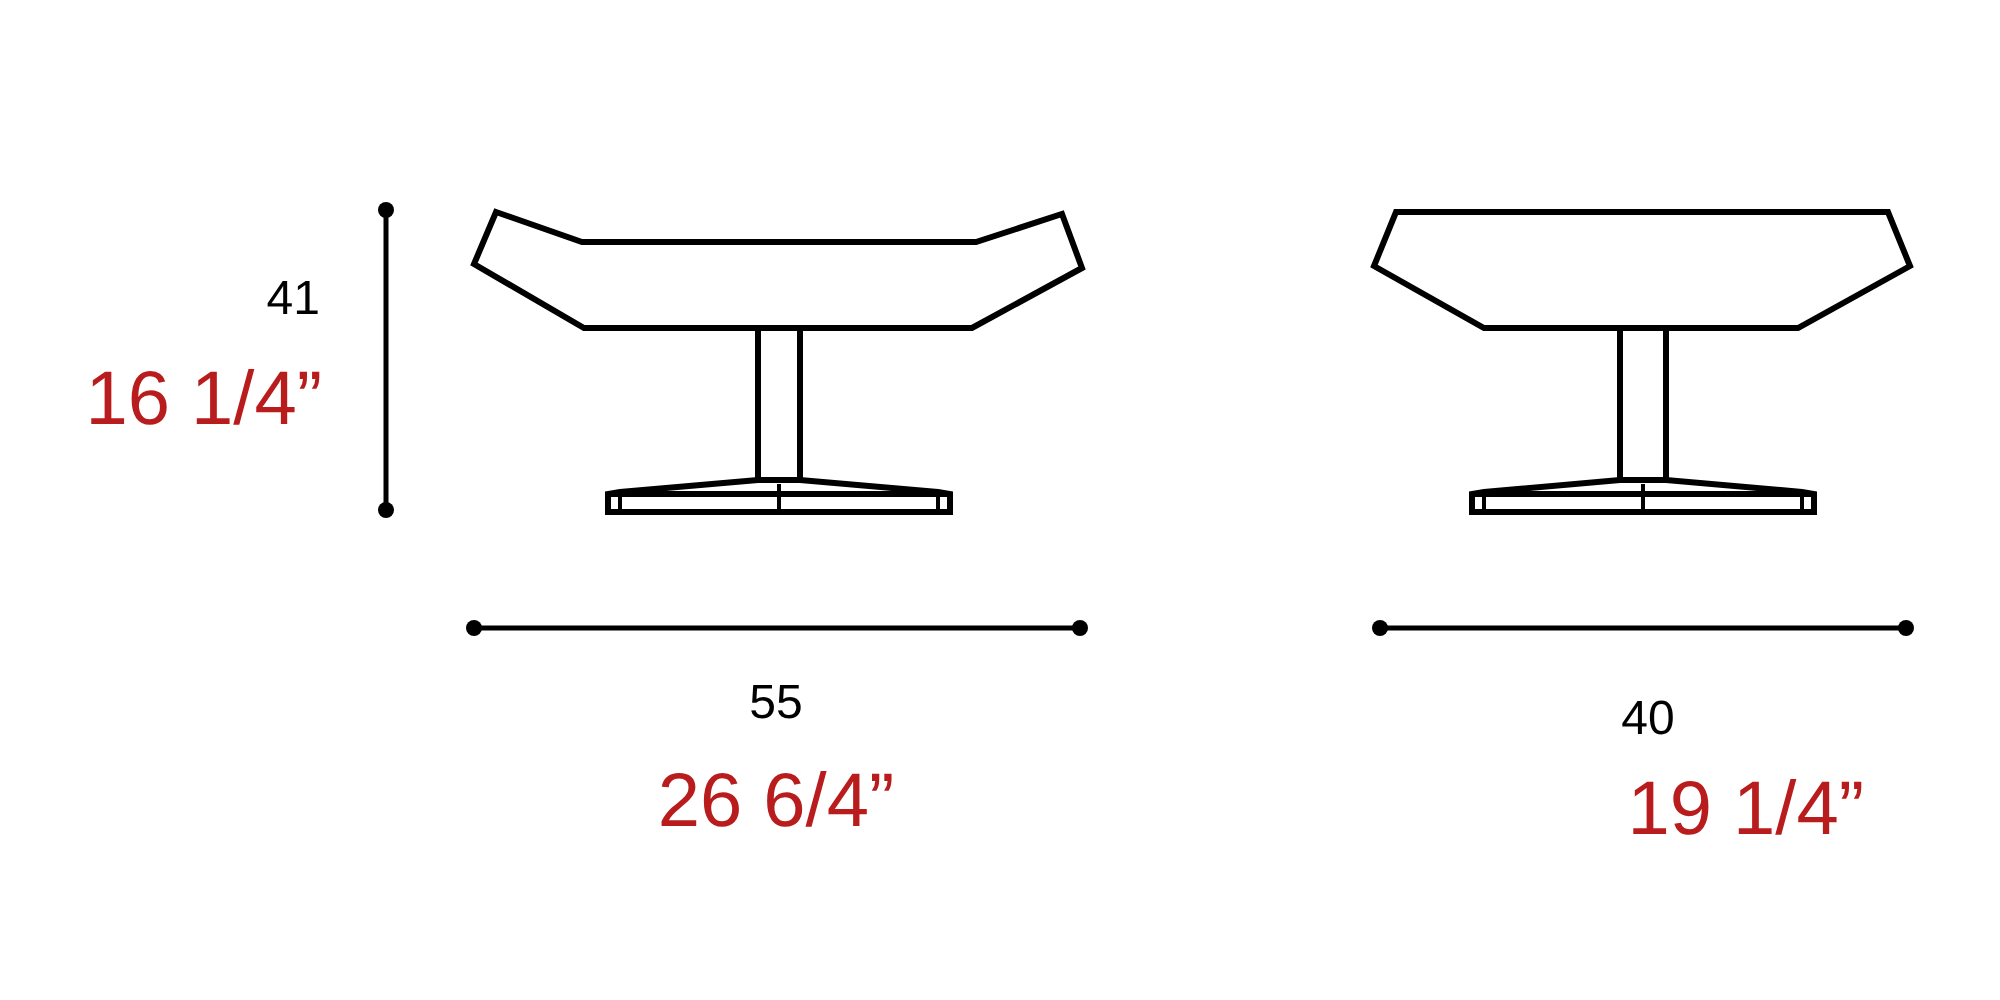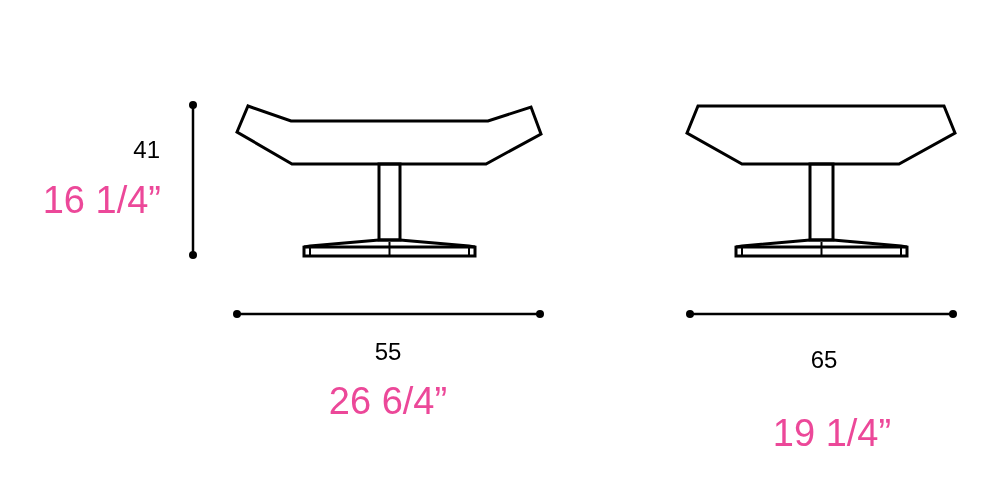--- a/index.html
+++ b/index.html
@@ -1,20 +1,20 @@
 <!DOCTYPE html>
 <html><head>
   <meta charset="utf-8">
   <style>
     html, body { margin: 0; padding: 0; background: #ffffff; }
     body { width: 1000px; height: 500px; position: relative; overflow: hidden; font-family: "Liberation Sans", sans-serif; }
     svg.drawing { position: absolute; left: 0; top: 0; width: 1000px; height: 500px; }
     .label { position: absolute; font-family: "Liberation Sans", sans-serif; line-height: 1; white-space: nowrap; }
     .metric { color: #000000; font-size: 24px; }
-    .imperial { color: #ec4899; font-size: 38px; }
+    .imperial { color: #b91c1c; font-size: 38px; }
     .right-align { text-align: right; }
     .center { text-align: center; }
   </style>
 </head>
 <body>
 
 <svg class="drawing" viewBox="0 0 1000 500" xmlns="http://www.w3.org/2000/svg">
 
   <g>
     <line x1="193" y1="105" x2="193" y2="255" stroke="#000" stroke-width="2.5"></line>
@@ -54,14 +54,14 @@
     <circle cx="953" cy="314" r="4" fill="#000"></circle>
   </g>
 </svg>
 
 <div class="label metric right-align" style="right: 840px; top: 138px;">41</div>
 <div class="label imperial right-align" style="right: 839px; top: 181px;">16 1/4”</div>
 
 <div class="label metric center" style="left: 288px; width: 200px; top: 340px;">55</div>
 <div class="label imperial center" style="left: 288px; width: 200px; top: 382px;">26 6/4”</div>
 
-<div class="label metric center" style="left: 724px; width: 200px; top: 348px;">65</div>
-<div class="label imperial center" style="left: 732px; width: 200px; top: 414px;">19 1/4”</div>
+<div class="label metric center" style="left: 724px; width: 200px; top: 348px;">40</div>
+<div class="label imperial center" style="left: 732px; width: 200px; top: 386px; text-align: right;">19 1/4”</div>
 
 </body></html>

